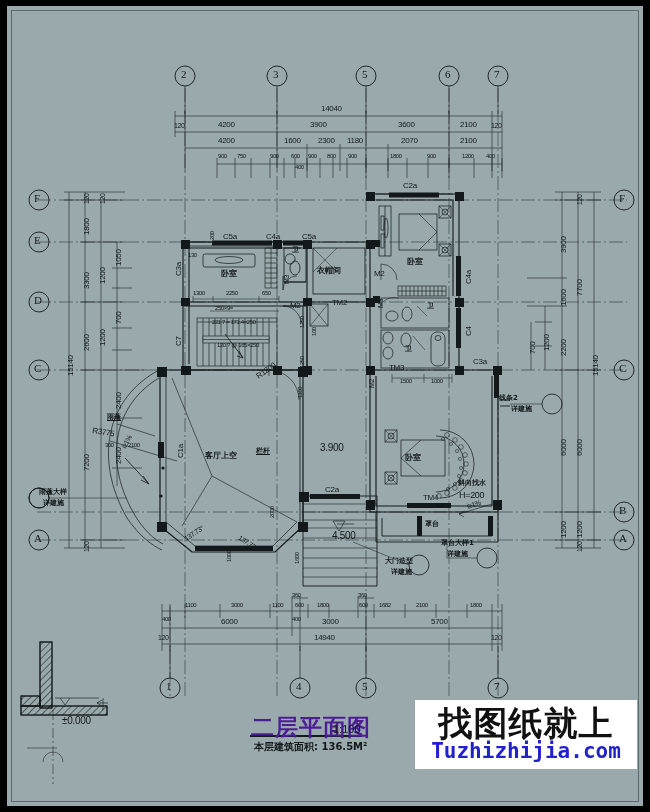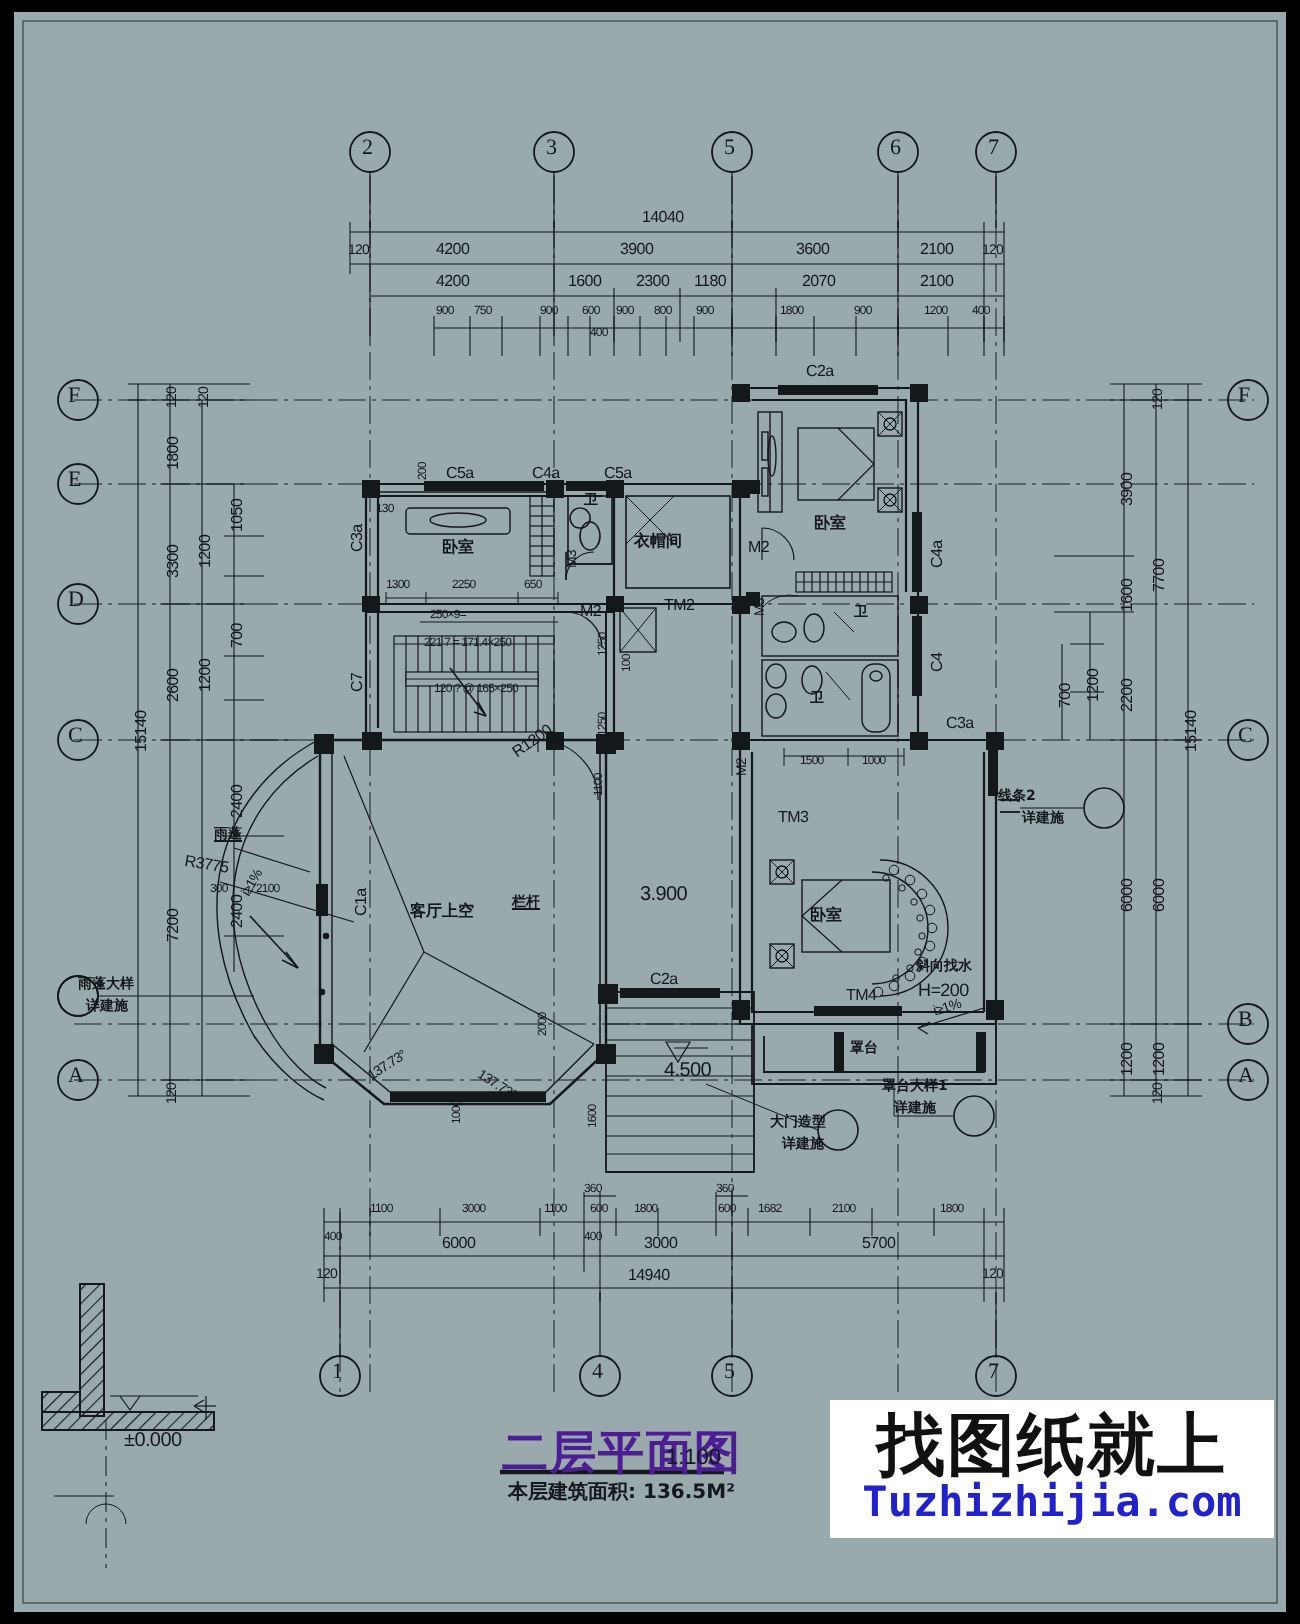--- a/index.html
+++ b/index.html
@@ -753,21 +753,21 @@
     <div class="txt d rot" style="left:458px;top:330px;">C4</div>
     <div class="txt d" style="left:466px;top:352px;">C3a</div>
     <div class="txt d rot" style="left:170px;top:452px;">C1a</div>
     <div class="txt d" style="left:318px;top:480px;">C2a</div>
     <div class="txt d" style="left:283px;top:296px;">M2</div>
     <div class="txt d7 rot" style="left:276px;top:278px;">M3</div>
     <div class="txt d" style="left:367px;top:264px;">M2</div>
     <div class="txt d7 rot" style="left:370px;top:302px;">M3</div>
     <div class="txt d7 rot" style="left:361px;top:382px;">M2</div>
     <div class="txt d" style="left:325px;top:293px;">TM2</div>
-    <div class="txt d" style="left:382px;top:358px;margin-top:41px;">TM3</div>
+    <div class="txt d" style="left:382px;top:358px;">TM3</div>
     <div class="txt d" style="left:416px;top:488px;">TM4</div>
     <div class="txt cn7" style="left:285px;top:241px;">卫</div>
     <div class="txt cn7" style="left:420px;top:297px;">卫</div>
     <div class="txt cn7" style="left:398px;top:340px;">卫</div>
 
     <div class="txt d6" style="left:186px;top:284px;">1300</div>
     <div class="txt d6" style="left:219px;top:284px;">2250</div>
     <div class="txt d6" style="left:255px;top:284px;">650</div>
     <div class="txt d6" style="left:208px;top:299px;">250×9=</div>
     <div class="txt d6" style="left:205px;top:313px;">221 7 = 171.4×250</div>

